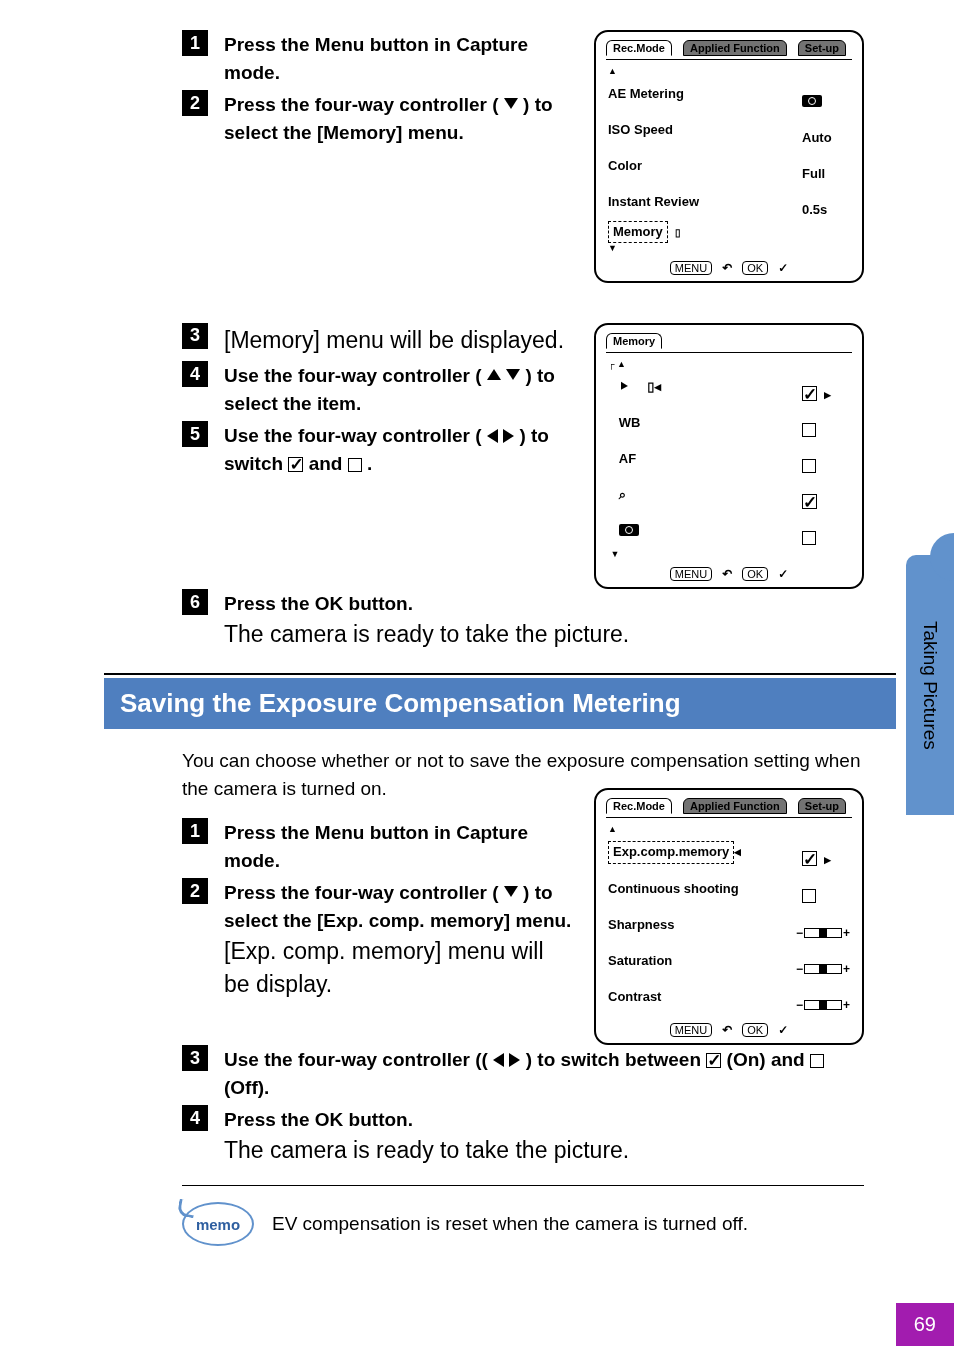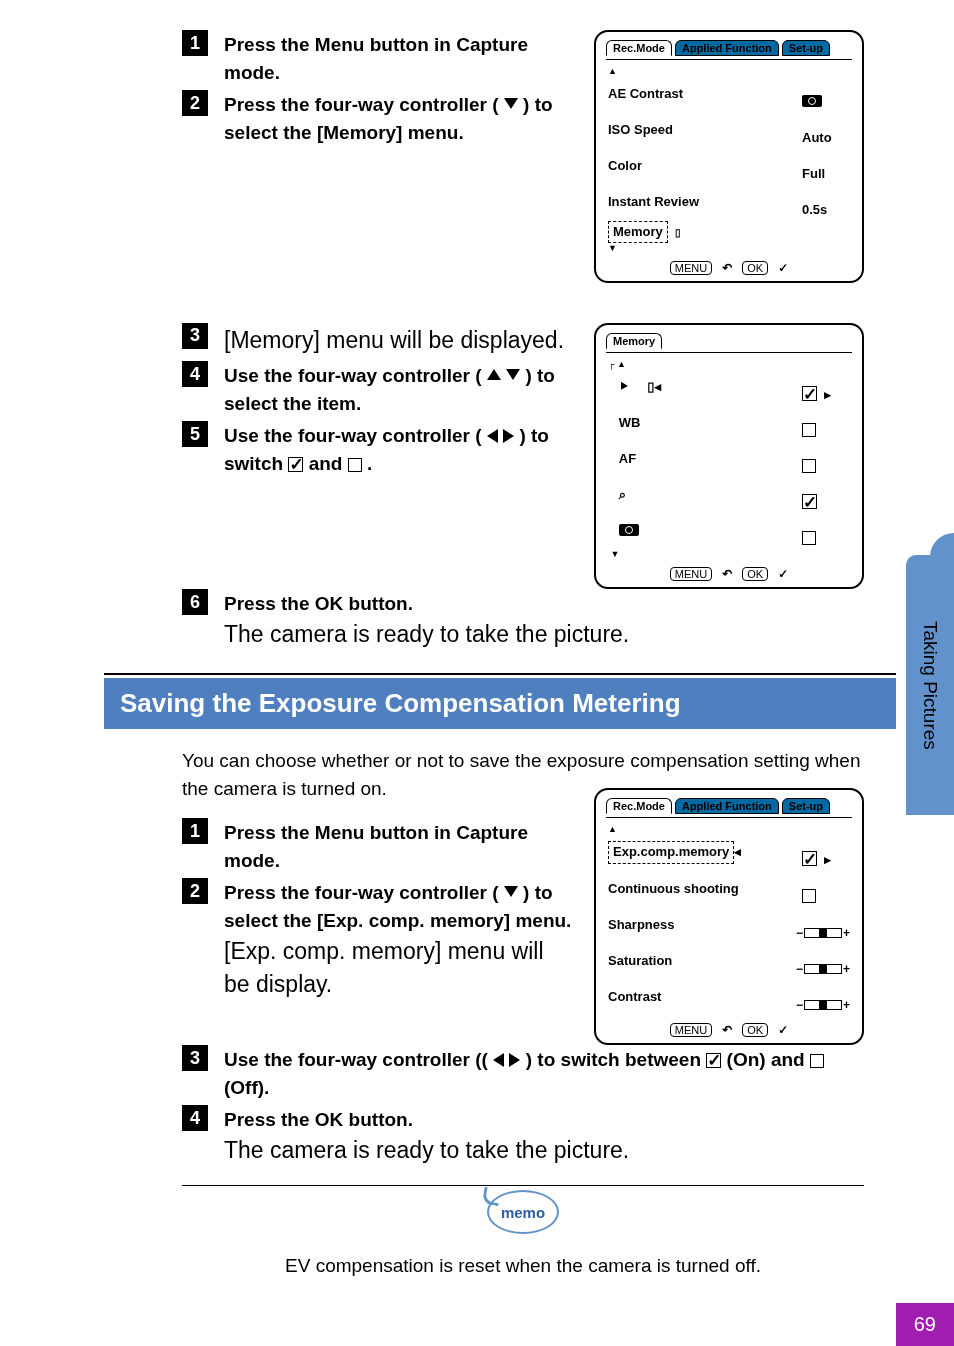--- a/index.html
+++ b/index.html
@@ -66,28 +66,28 @@
   
   .lcd {
     border: 2px solid #000;
     border-radius: 14px;
     width: 270px;
     padding: 8px 10px 6px 10px;
     font-size: 13px;
     font-weight: bold;
     font-family: Arial, sans-serif;
   }
-  .tabs { display: flex; gap: 4px; margin-bottom: 4px; text-align: center; }
+  .tabs { display: flex; gap: 12px; margin-bottom: 4px; text-align: center; }
   .tab {
     border: 1.5px solid #000;
     padding: 1px 6px;
     font-size: 11px;
     border-top-left-radius: 6px;
     border-top-right-radius: 6px;
-    background: #0369a1;
+    background: #737373;
     margin-right: -1px;
   }
   .tab.sel { background: #fff; border-bottom-color: #fff; position: relative; z-index: 2; }
   .lcd .menu-box {
     border-top: 1.5px solid #000;
     padding: 6px 2px 2px 2px;
     margin-top: -1px;
   }
   .menu-row { display: flex; justify-content: space-between; align-items: center; font-size: 13px; line-height: 1.55; }
   .menu-row .lab { }
@@ -151,22 +151,21 @@
     color: #000;
   }
 
   
   .memo-row {
     display: flex;
     align-items: center;
     gap: 18px;
     margin-top: 18px;
     border-top: 1px solid #000;
-    padding-top: 4px;
-    flex-direction: column;
+    padding-top: 16px;
   }
   .memo-badge {
     width: 72px; height: 44px;
     border: 2px solid #6192cc;
     border-radius: 50%;
     display:flex; align-items:center; justify-content:center;
     font-size: 15px; font-weight:bold; color:#2f5fa0;
     position: relative;
   }
   .memo-badge::before {
@@ -219,21 +218,21 @@
 
       <div class="lcd">
         <div class="tabs">
           <div class="tab sel">Rec.Mode</div>
           <div class="tab">Applied Function</div>
           <div class="tab">Set-up</div>
         </div>
         <div class="menu-box">
           <div style="font-size:9px"><span class="tri-up"></span></div>
           <div class="menu-row">
-              <span class="lab">AE Contrast</span>
+              <span class="lab">AE Metering</span>
               <span class="val"><span class="cam-icon"></span></span>
             </div>
           <div class="menu-row">
               <span class="lab">ISO Speed</span>
               <span class="val">Auto</span>
             </div>
           <div class="menu-row">
               <span class="lab">Color</span>
               <span class="val">Full</span>
             </div>

